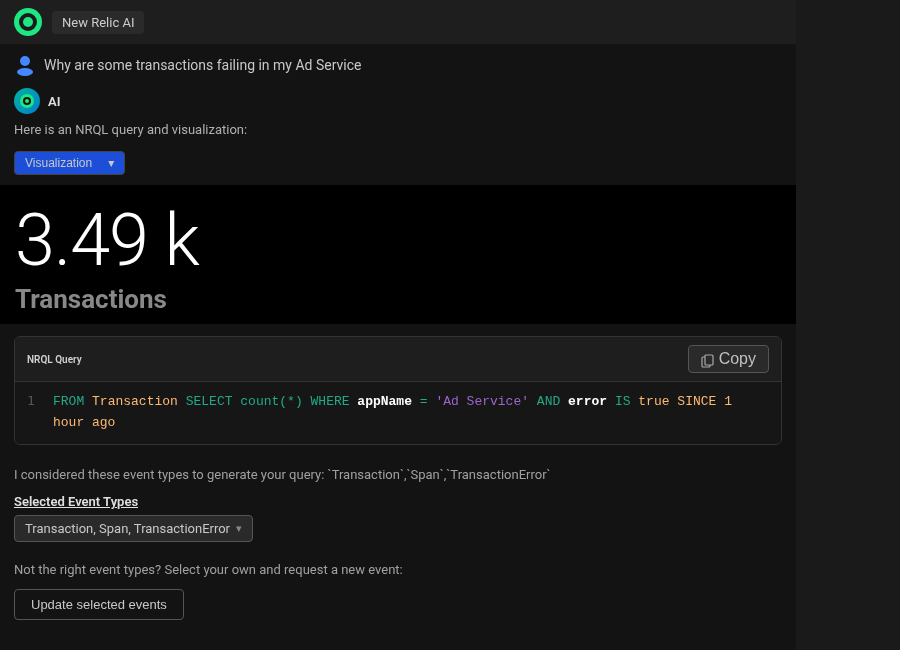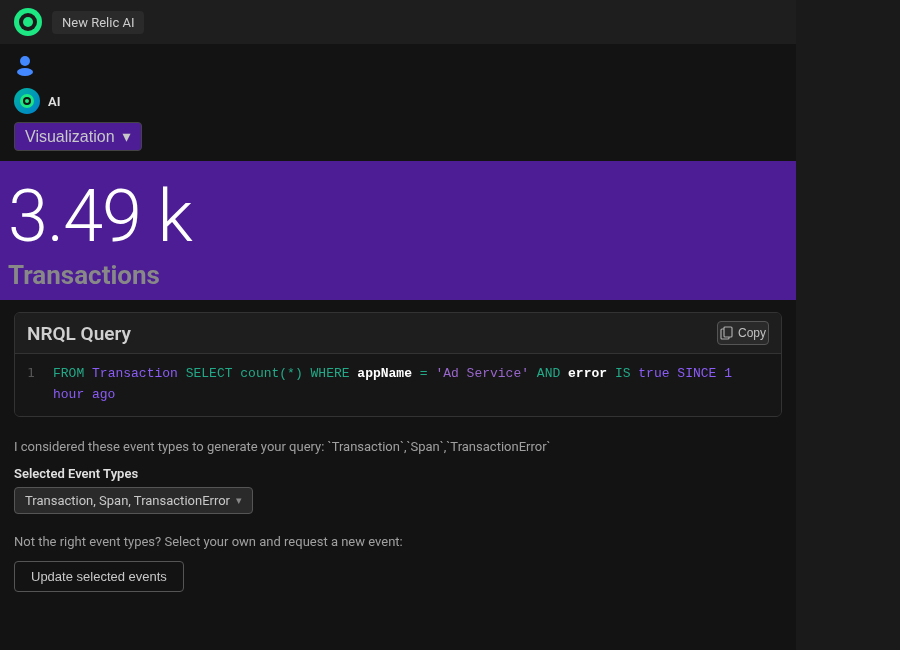--- a/index.html
+++ b/index.html
@@ -88,36 +88,36 @@
       font-size: 13px;
       color: #b0b0b0;
     }
 
     
     .viz-button-row {
       padding: 4px 14px 10px 14px;
     }
 
     .viz-button {
-      background: #4c1d95;
+      background: #1d4ed8;
       border: 1px solid #444;
       border-radius: 4px;
       color: #c8c8c8;
-      font-size: 16px;
+      font-size: 12px;
       padding: 4px 10px;
       cursor: pointer;
       display: inline-flex;
       align-items: center;
-      gap: 8px;
+      gap: 16px;
     }
 
     
     .metric-container {
-      padding: 16px 20px 10px 8px;
-      background: #4c1d95;
+      padding: 16px 20px 10px 15px;
+      background: #000000;
     }
 
     .metric-value {
       font-size: 72px;
       font-weight: 300;
       color: #ffffff;
       line-height: 1.1;
       letter-spacing: -1px;
     }
 
@@ -140,35 +140,35 @@
     .nrql-header {
       display: flex;
       justify-content: space-between;
       align-items: center;
       padding: 8px 12px;
       background: #1e1e1e;
       border-bottom: 1px solid #333;
     }
 
     .nrql-title {
-      font-size: 19px;
+      font-size: 10px;
       font-weight: 600;
       color: #d0d0d0;
     }
 
     .copy-button {
       background: #2a2a2a;
       border: 1px solid #555;
       border-radius: 4px;
       color: #c0c0c0;
-      font-size: 12px;
-      padding: 4px 2px;
+      font-size: 16px;
+      padding: 4px 12px;
       cursor: pointer;
       display: flex;
-      align-items: flex-start;
+      align-items: flex-end;
       gap: 5px;
     }
 
     .nrql-code-area {
       padding: 10px 12px;
       background: #161616;
     }
 
     .nrql-line {
       display: flex;
@@ -187,40 +187,41 @@
     .nrql-code {
       font-family: 'Courier New', Courier, monospace;
       font-size: 13px;
       line-height: 1.6;
     }
 
     .token-keyword { color: #22aa88; }
     .token-function { color: #22aa88; }
     .token-operator { color: #22aa88; }
     .token-string { color: #9966cc; }
-    .token-default { color: #8b5cf6; }
+    .token-default { color: #fdba74; }
     .token-bold { color: #ffffff; font-weight: 600; }
 
     
     .considered-text {
       padding: 10px 14px 6px 14px;
       font-size: 13px;
       color: #a0a0a0;
     }
 
     
     .selected-types-section {
       padding: 6px 14px 10px 14px;
     }
 
     .selected-types-label {
       font-size: 13px;
       font-weight: 600;
       color: #e0e0e0;
       margin-bottom: 6px;
+      text-decoration: underline;
     }
 
     .event-types-dropdown {
       background: #2a2a2a;
       border: 1px solid #555;
       border-radius: 4px;
       color: #c8c8c8;
       font-size: 13px;
       padding: 5px 10px;
       cursor: pointer;
@@ -279,33 +280,35 @@
       <circle cx="14" cy="14" r="5" fill="#1ce783"></circle>
     </svg>
     <div class="header-title-box">New Relic AI</div>
   </div>
 
   <div class="question-row">
     <svg width="22" height="22" viewBox="0 0 22 22">
       <circle cx="11" cy="7" r="5" fill="#4488ff"></circle>
       <ellipse cx="11" cy="18" rx="8" ry="4" fill="#4488ff"></ellipse>
     </svg>
+    <span class="question-text">Why are some transactions failing in my Ad Service</span>
   </div>
 
   <div class="ai-row">
     <div class="ai-avatar">
       <svg width="16" height="16" viewBox="0 0 16 16">
         <circle cx="8" cy="8" r="7" fill="#1ce783"></circle>
         <circle cx="8" cy="8" r="4" fill="#131313"></circle>
         <circle cx="8" cy="8" r="2" fill="#1ce783"></circle>
       </svg>
     </div>
     <span class="ai-label">AI</span>
   </div>
 
+  <div class="ai-subtext">Here is an NRQL query and visualization:</div>
 
   <div class="viz-button-row">
     <button class="viz-button">
       <span>Visualization</span>
       <span>▾</span>
     </button>
   </div>
 
   <div class="metric-container">
     <div class="metric-value">3.49 k</div>

